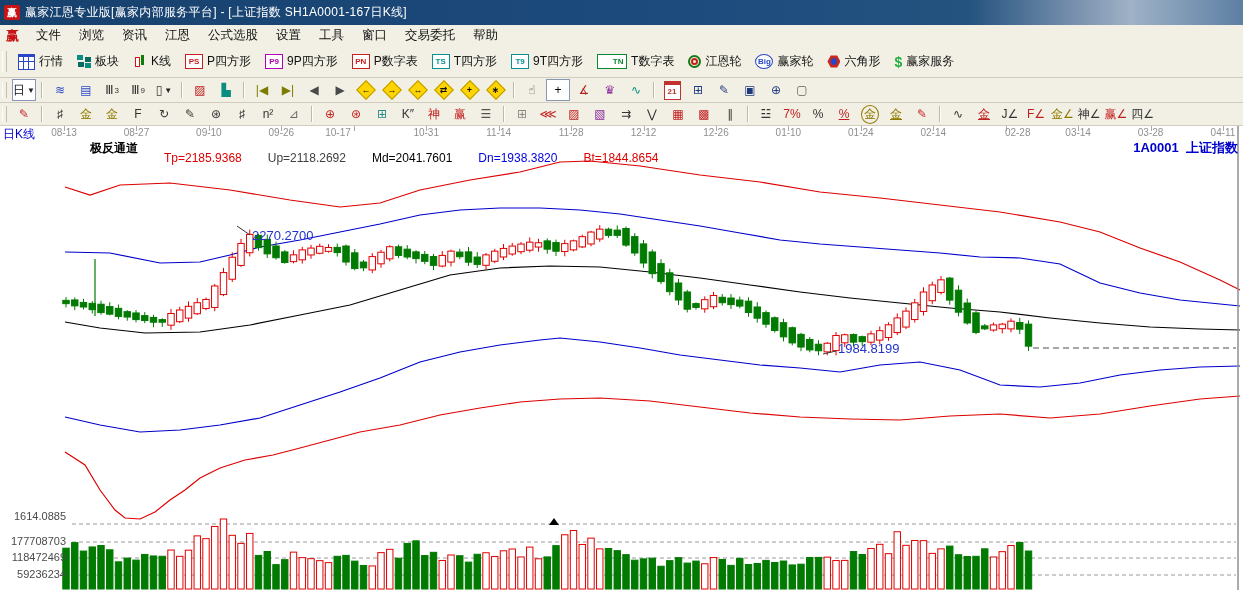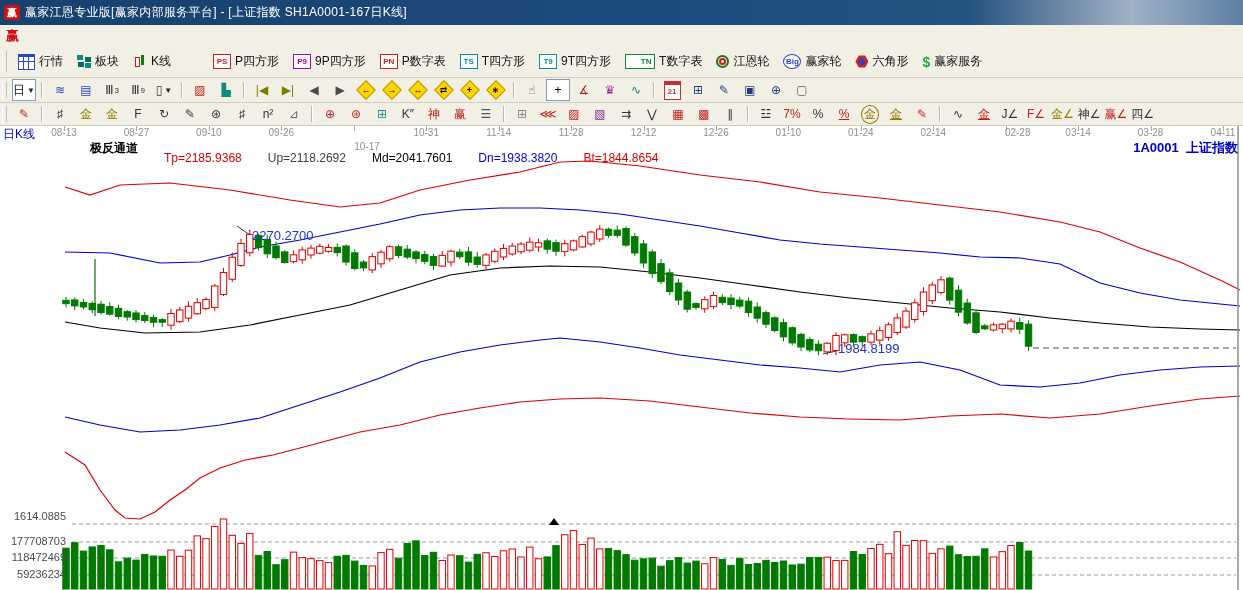--- a/index.html
+++ b/index.html
@@ -75,36 +75,48 @@
 </head>
 <body>
 
 <div class="app">
   <div class="titlebar">
     <span class="tlogo">赢</span>
     <span class="ttext">赢家江恩专业版[赢家内部服务平台] - [上证指数  SH1A0001-167日K线]</span>
   </div>
   <div class="menubar">
     <span class="mlogo">赢</span>
+    <div id="menu-items" style="display:flex">
+        <span class="mitem">文件</span>
+        <span class="mitem">浏览</span>
+        <span class="mitem">资讯</span>
+        <span class="mitem">江恩</span>
+        <span class="mitem">公式选股</span>
+        <span class="mitem">设置</span>
+        <span class="mitem">工具</span>
+        <span class="mitem">窗口</span>
+        <span class="mitem">交易委托</span>
+        <span class="mitem">帮助</span>
+      </div>
   </div>
   <div class="tb tb1" id="tb1">
       <span class="titem">
         <span class="ic-table"></span>
         <span class="tlabel">行情</span>
       </span>
       <span class="titem">
         <span class="ic-blocks"></span>
         <span class="tlabel">板块</span>
       </span>
       <span class="titem">
         <span class="ic-kline"></span>
         <span class="tlabel">K线</span>
       </span>
       <span class="titem">
-        <span class="badge" style="color: rgb(200, 30, 30); margin-left: 28px;">PS</span>
+        <span class="badge" style="color: rgb(200, 30, 30);">PS</span>
         <span class="tlabel">P四方形</span>
       </span>
       <span class="titem">
         <span class="badge" style="color: rgb(180, 0, 180);">P9</span>
         <span class="tlabel">9P四方形</span>
       </span>
       <span class="titem">
         <span class="badge" style="color: rgb(200, 30, 30);">PN</span>
         <span class="tlabel">P数字表</span>
       </span>
@@ -386,21 +398,21 @@
     <div class="dateaxis" id="dateaxis">
         <span class="dtick" style="left: 64px;"></span>
         <span class="dlab" style="left: 64px;">08-13</span>
         <span class="dtick" style="left: 136.438px;"></span>
         <span class="dlab" style="left: 136.438px;">08-27</span>
         <span class="dtick" style="left: 208.875px;"></span>
         <span class="dlab" style="left: 208.875px;">09-10</span>
         <span class="dtick" style="left: 281.312px;"></span>
         <span class="dlab" style="left: 281.312px;">09-26</span>
         <span class="dtick" style="left: 353.75px;"></span>
-        <span class="dlab" style="left: 367px; margin-top: 14px;">10-17</span>
+        <span class="dlab" style="left: 338px;">10-17</span>
         <span class="dtick" style="left: 426.188px;"></span>
         <span class="dlab" style="left: 426.188px;">10-31</span>
         <span class="dtick" style="left: 498.625px;"></span>
         <span class="dlab" style="left: 498.625px;">11-14</span>
         <span class="dtick" style="left: 571.062px;"></span>
         <span class="dlab" style="left: 571.062px;">11-28</span>
         <span class="dtick" style="left: 643.5px;"></span>
         <span class="dlab" style="left: 643.5px;">12-12</span>
         <span class="dtick" style="left: 715.938px;"></span>
         <span class="dlab" style="left: 715.938px;">12-26</span>

